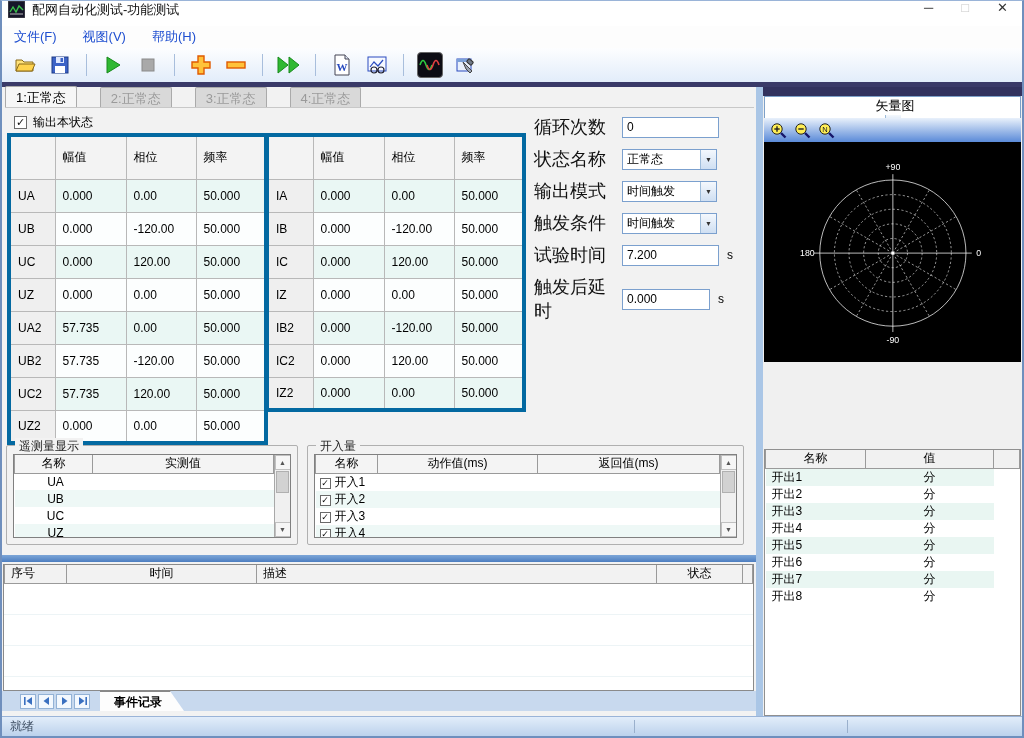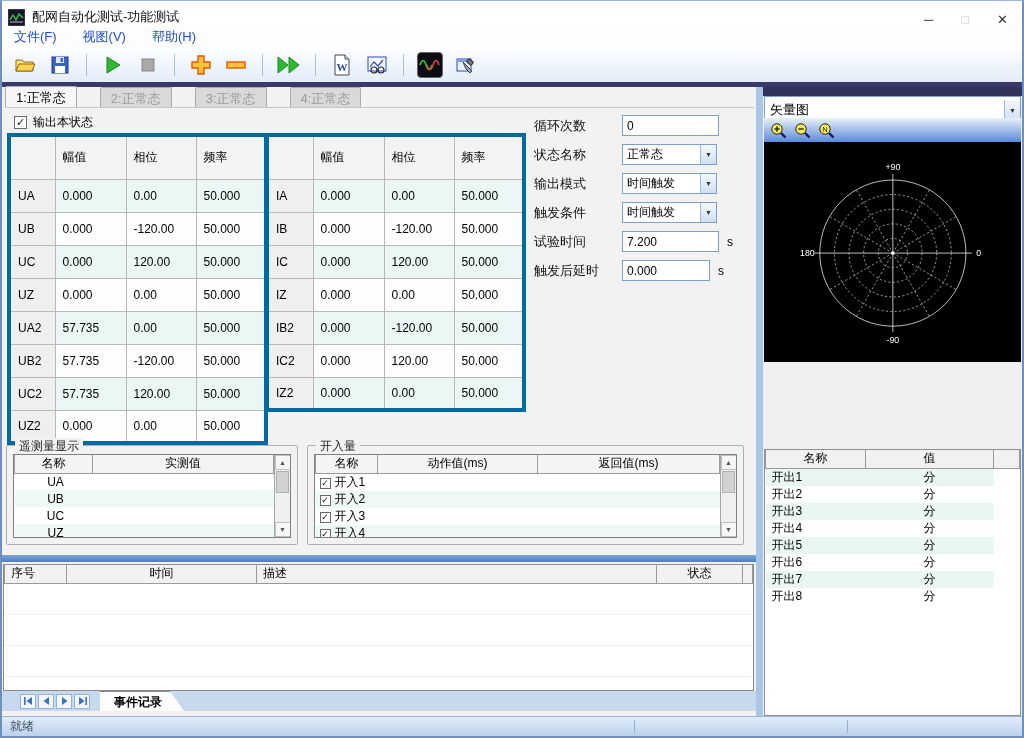--- a/index.html
+++ b/index.html
@@ -9,21 +9,21 @@
     font-size:12px; color:#000;
     background:#f0f0f0;
   }
   .window {
     width:1024px; height:738px;
     border:2px solid #6f8fbd; border-top:1px solid #9ab4d8;
     display:flex; flex-direction:column; background:#f0f0f0;
     position:relative; overflow:hidden;
   }
   
-  .titlebar { height:25px; background:#ffffff; display:flex; align-items:flex-end; padding:0 6px; flex:0 0 auto; }
+  .titlebar { height:25px; background:#ffffff; display:flex; align-items:flex-start; padding:0 6px; flex:0 0 auto; }
   .title-icon { width:17px; height:17px; margin-right:7px; }
   .title-text { font-size:13px; color:#111; }
   .win-btns { margin-left:auto; display:flex; align-items:center; gap:28px; padding-right:8px; }
   .win-btn { font-size:13px; color:#333; cursor:default; line-height:1; }
   .win-btn.max { color:#c9c9c9; }
   
   .menubar { height:22px; background:#fdfdfd; display:flex; align-items:center; padding-left:12px; gap:26px; flex:0 0 auto; }
   .menu-item { color:#1f4fd0; font-size:13px; }
   
   .toolbar { height:34px; background:linear-gradient(#fdfeff,#e2edfa); display:flex; align-items:center; padding-left:10px; gap:9px; flex:0 0 auto; }
@@ -53,21 +53,21 @@
   table.vals tbody tr td { height:33px; }
   table.vals tbody td:first-child { background:#efefef; }
   table.vals tbody tr:nth-child(odd) td:not(:first-child) { background:#eaf7f4; }
   table.vals tbody tr:nth-child(even) td:not(:first-child) { background:#fcfefe; }
   table.vals { border:4px solid #0369a1; }
   .vtable { position:absolute; top:46px; left:5px; }
   .ctable { position:absolute; top:46px; left:263px; }
   
   .settings { position:absolute; top:28px; left:532px; width:220px; }
   .set-row { display:flex; align-items:center; margin-bottom:8px; }
-  .set-label { width:88px; font-size:13px; color:#111; }
+  .set-label { width:88px; font-size:18px; color:#111; }
   .tinput { width:97px; height:21px; background:#fff; border:1px solid #7ba0ce; padding:2px 4px; font-size:12px; display:flex; align-items:center; }
   .tselect { width:95px; height:21px; background:#fff; border:1px solid #7ba0ce; display:flex; align-items:center; font-size:12px; }
   .tselect .sel-val { flex:1; padding-left:4px; }
   .sel-arrow { width:16px; height:100%; background:linear-gradient(#f4f8fd,#cfdff2); border-left:1px solid #9ebcda;
                display:flex; align-items:center; justify-content:center; font-size:7px; color:#333; }
   .unit { margin-left:8px; font-size:12px; }
   
   .gbox { position:absolute; border:1px solid #b0b0b0; border-radius:2px; }
   .gbox-telemetry { top:358px; left:4px; width:292px; height:100px;padding-left:39px; }
   .gbox-input { top:358px; left:305px; width:437px; height:100px; }
@@ -89,21 +89,21 @@
   table.events { border-collapse:collapse; table-layout:fixed; width:100%; }
   table.events th { height:18px; background:#f2f2f2; border:1px solid #9a9a9a; border-top:none; font-weight:normal; font-size:12px; }
   .events-body { height:109px; background:repeating-linear-gradient(#ffffff 0px, #ffffff 30px, #edf4f6 30px, #edf4f6 31px); }
   
   .bottombar { position:absolute; top:604px; left:0; right:0; height:20px; background:#c8d9ee; display:flex; align-items:center; padding-left:18px; gap:2px; }
   .nav-btn { width:16px; height:15px; background:#f3f8fe; border:1px solid #93b2d6; display:flex; align-items:center; justify-content:center; }
   .sheet-tab { margin-left:8px; height:20px; background:#fdfdfd; color:#000; font-weight:bold; font-size:12px;
                padding:2px 22px 0 14px; clip-path:polygon(0 0, calc(100% - 14px) 0, 100% 100%, 0 100%); border-top:1px solid #888; }
   
   .r-navy { position:absolute; top:0; left:0; right:0; height:9px; background:#32325e; }
-  .vec-select { position:absolute; top:9px; left:1px; right:1px; height:28px; background:#fff; border:1px solid #7da0c8; display:flex; align-items:center; }
+  .vec-select { position:absolute; top:9px; left:1px; right:1px; height:28px; background:#fff; border:1px solid #7da0c8; display:flex; align-items:center;flex-direction:column; }
   .vec-select .sel-val { flex:1; padding-left:5px; font-size:13px; }
   .zoomstrip { position:absolute; top:31px; left:1px; right:1px; height:24px; background:linear-gradient(#e9f1fb,#5a8ad8); display:flex; align-items:center; gap:7px; padding-left:6px; }
   .vcanvas { position:absolute; top:55px; left:1px; right:1px; height:220px; background:#000; }
   .outwrap { position:absolute; top:362px; left:1px; right:1px; bottom:0; background:#fff; border:1px solid #909090; overflow:hidden; }
   table.outs { border-collapse:collapse; table-layout:fixed; width:100%; }
   table.outs th { height:18px; background:#f1f1f1; border:1px solid #9a9a9a; border-top:none; font-weight:normal; font-size:12px; }
   table.outs td { height:16px; font-size:12px; }
   table.outs td:first-child { padding-left:6px; }
   table.outs td:nth-child(2) { text-align:center; }
   table.outs tbody tr:nth-child(odd) td { background:#e9f6f2; }

